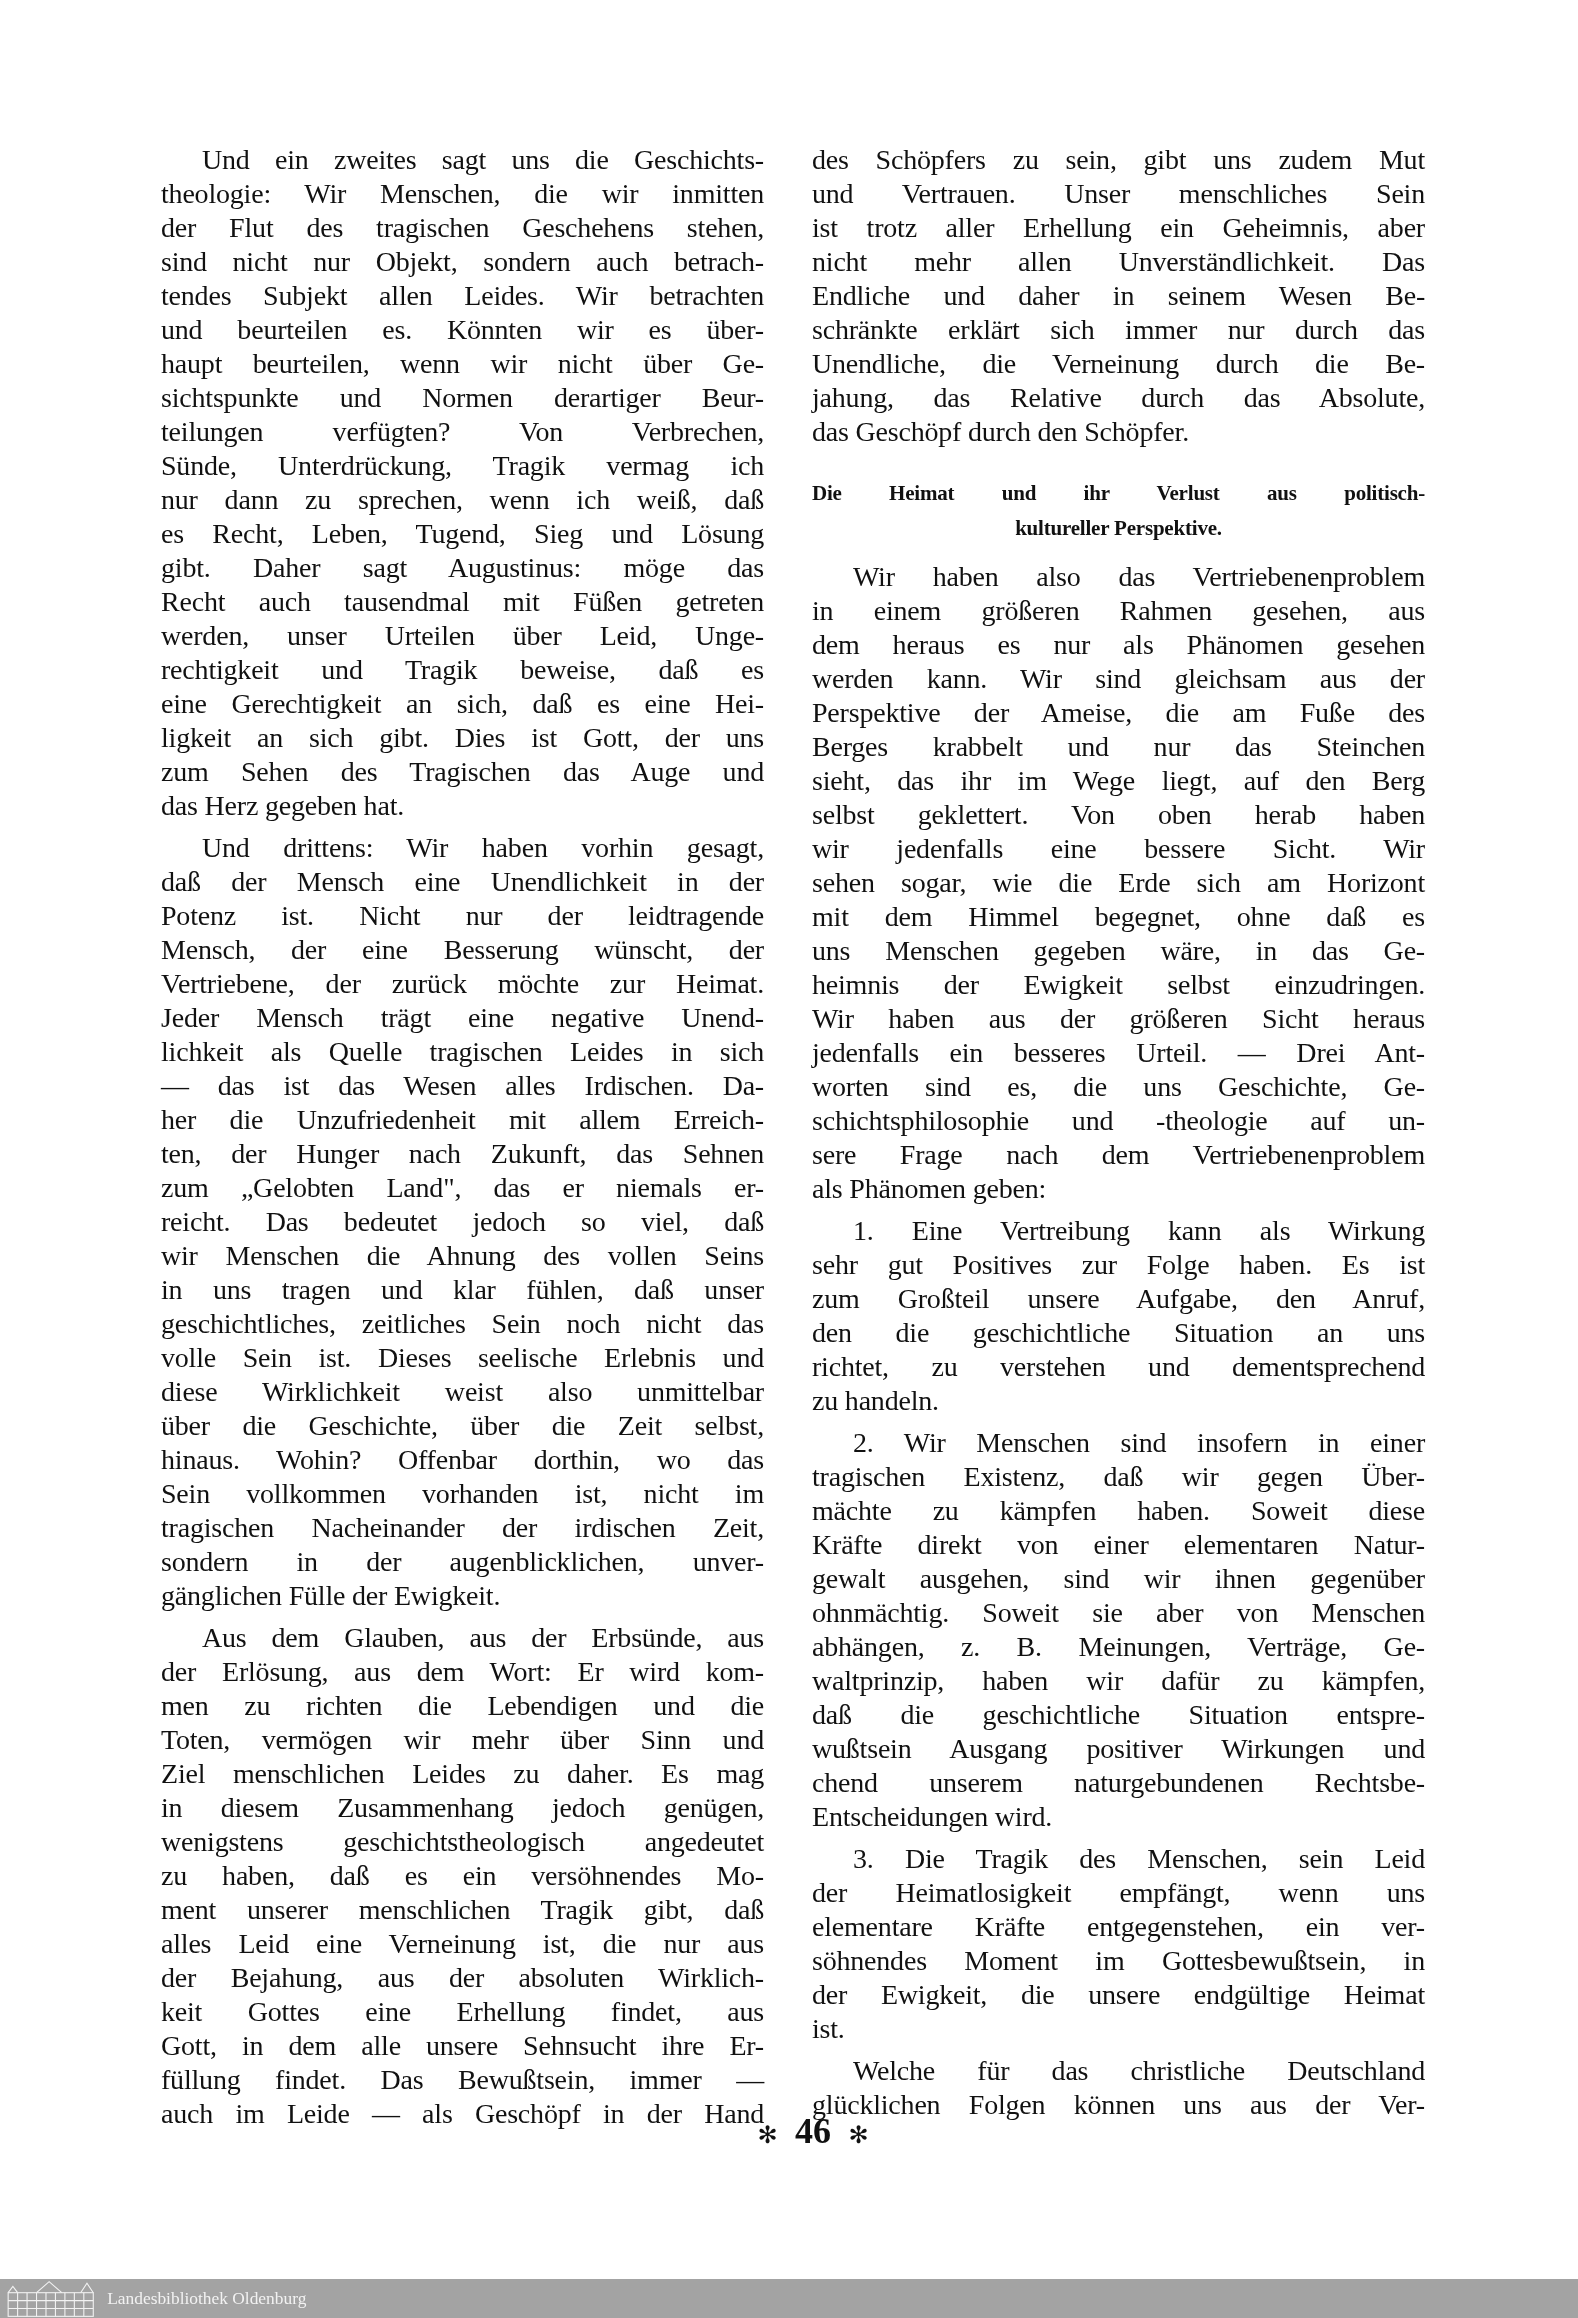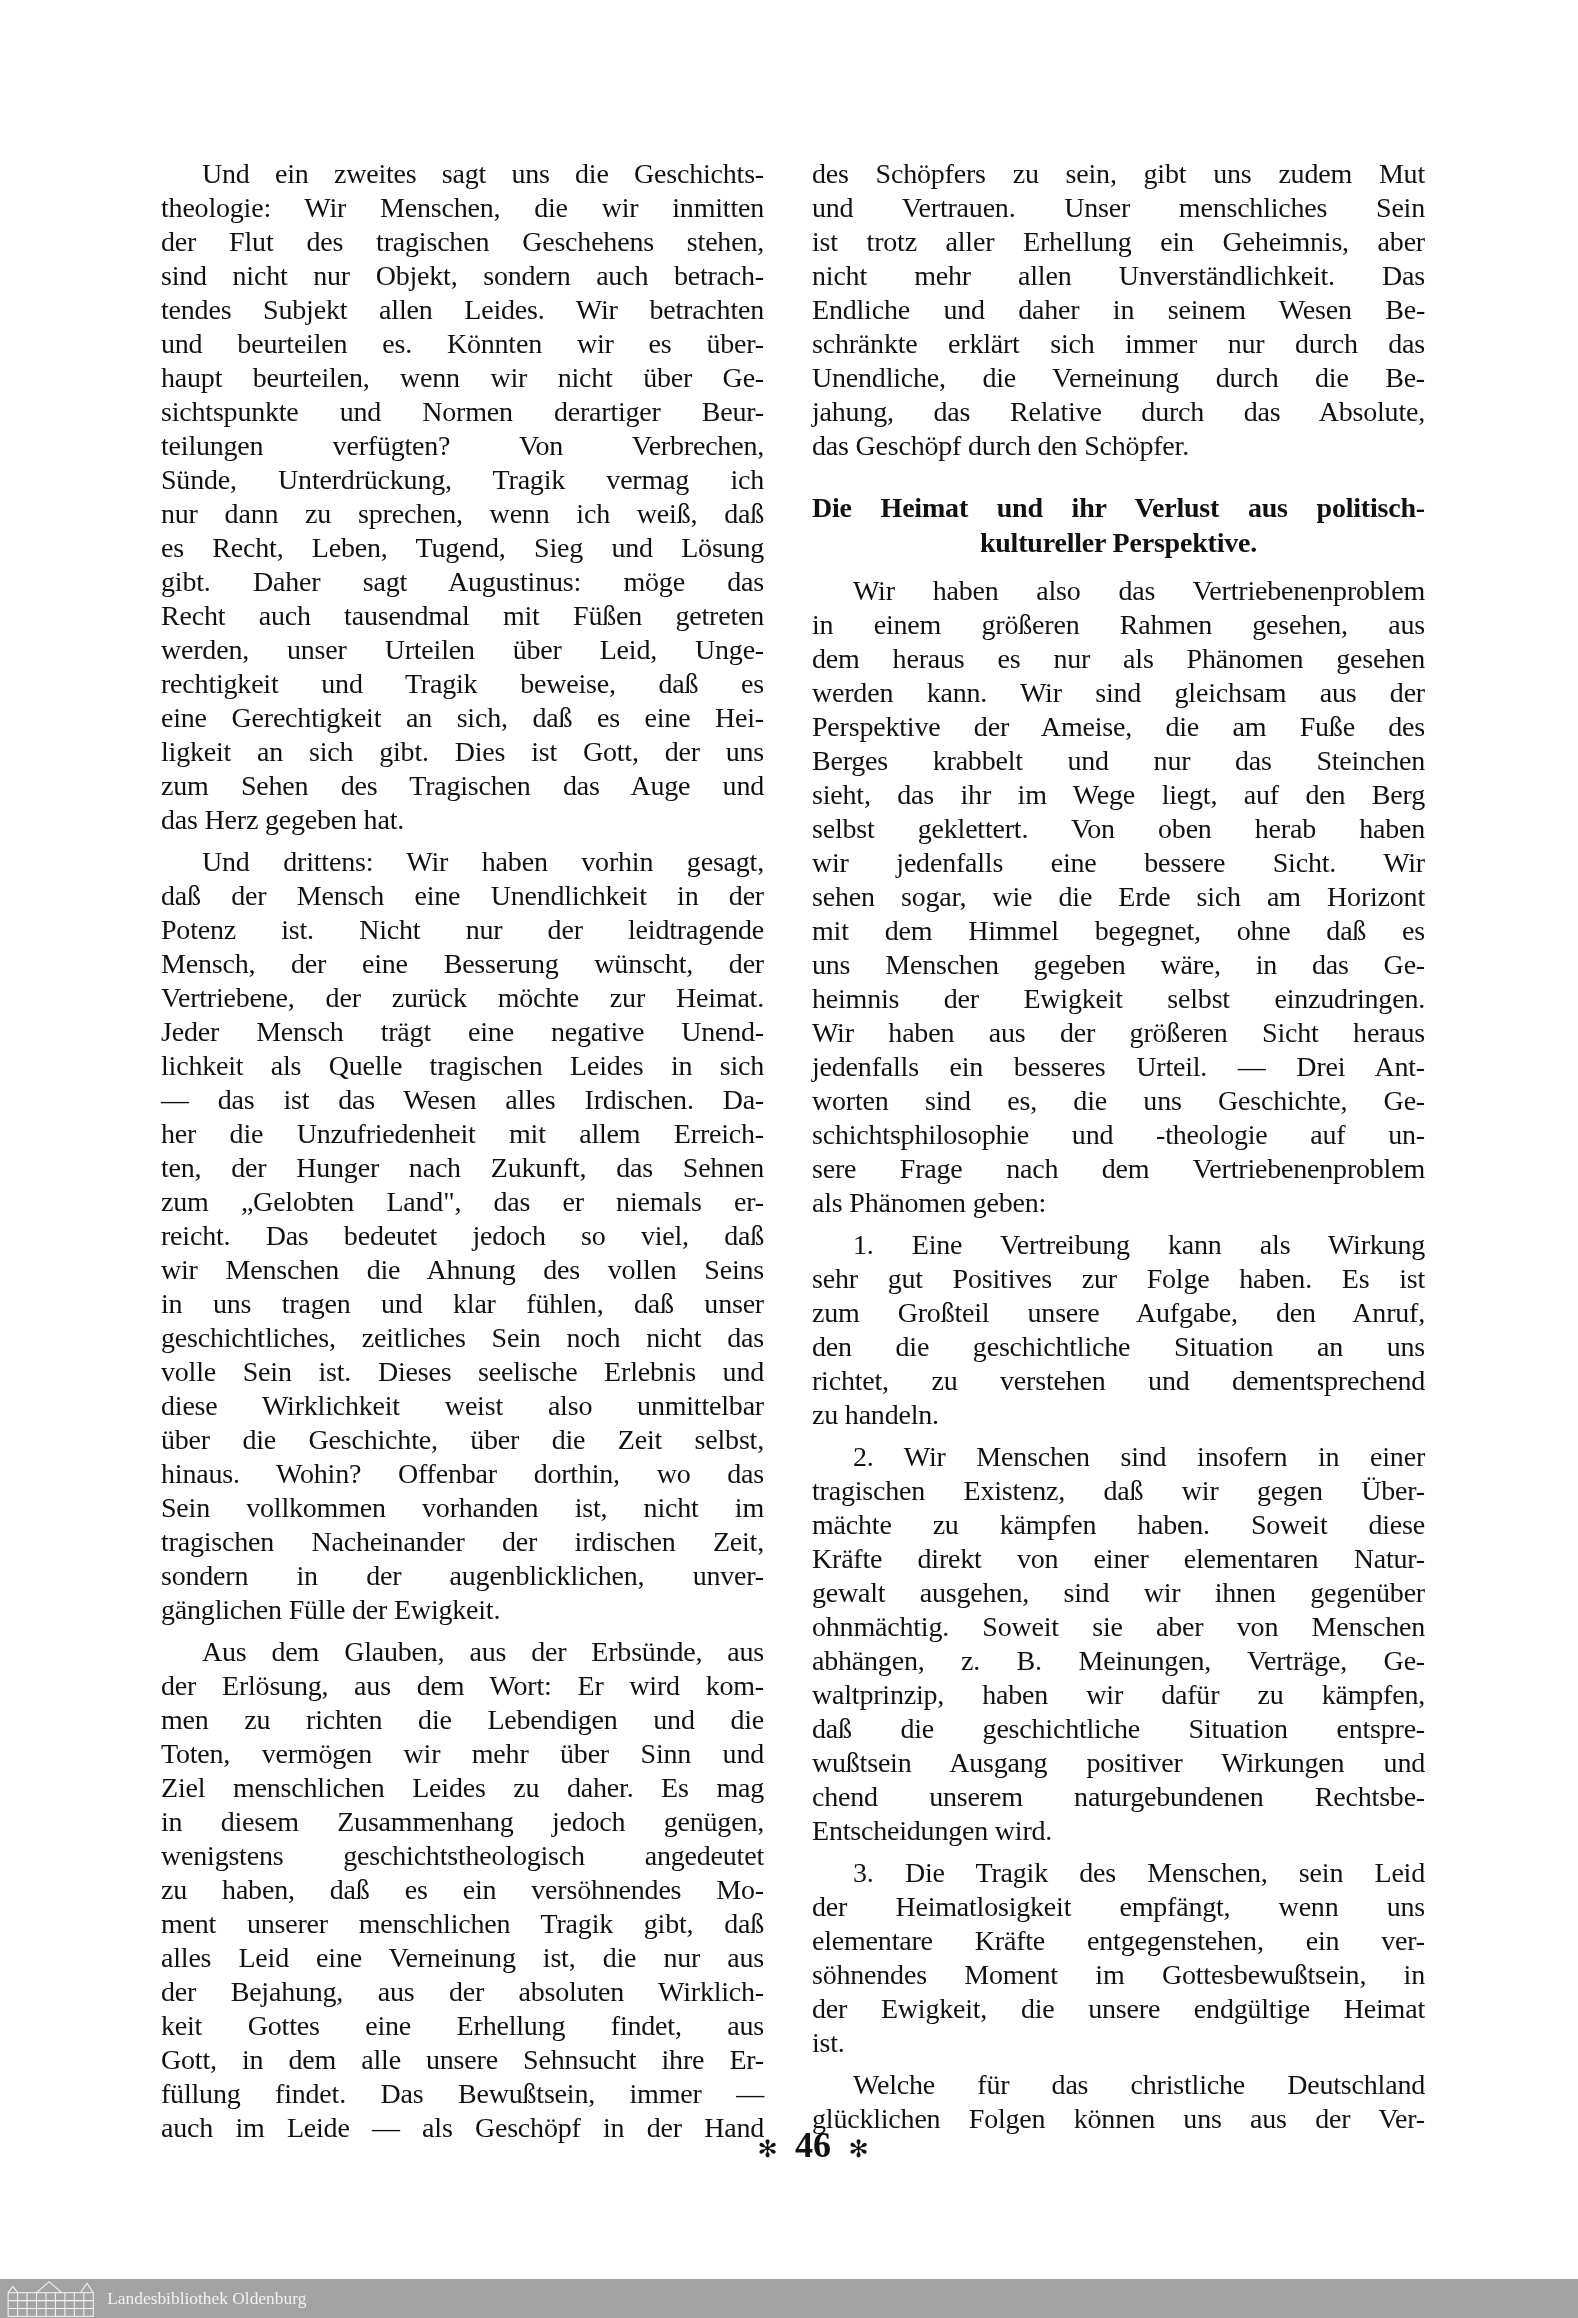--- a/index.html
+++ b/index.html
@@ -1,33 +1,33 @@
 <!DOCTYPE html>
 <html style="font-size:12.6px"><head>
 <meta charset="utf-8">
 <style>
   html, body { margin: 0; padding: 0; background: #ffffff; }
   body { width: 1578px; height: 2319px; position: relative; overflow: hidden; }
-  .page { position: absolute; left: 0; top: 18px; width: 1480px; height: 2279px; background: #fff; }
+  .page { position: absolute; left: 0; top: 4px; width: 1480px; height: 2279px; background: #fff; }
   .col {
     position: absolute; top: 139px;
     font-family: "Liberation Serif", serif;
     font-size: 28px; line-height: 34px; color: #111;
     text-align: justify; hyphens: none;
     letter-spacing: -0.2px;
   }
   .col-left { left: 161px; width: 603px; }
   .col-right { left: 812px; width: 613px; }
   .line { display: block; text-align: justify; text-align-last: justify; white-space: nowrap; height: 34px; overflow: visible; }
   .line.last { text-align-last: left; }
   .line.indent { padding-left: 41px; }
   .gap { height: 8px; }
   .heading {
     font-family: "Liberation Serif", serif; font-weight: bold;
-    font-size: 28px; line-height: 35px; text-align: center; margin: 27px 0 14px 0;
+    font-size: 21px; line-height: 35px; text-align: center; margin: 27px 0 14px 0;
   }
   .heading .h1 { display: block; text-align: justify; text-align-last: justify; }
   .heading .h2 { display: block; text-align: center; }
   .pagenum {
     position: absolute; top: 2106px; left: 0; width: 1578px; text-align: center;
     font-family: "Liberation Serif", serif; font-weight: bold; font-size: 36px; color: #111; margin-left: 24px;
   }
   .pagenum .star { font-size: 24px; vertical-align: middle; margin: 0 17.4px; font-weight: normal; }
   .footer {
     position: absolute; left: 0; top: 2279px; width: 1578px; height: 39px; background: #a3a3a3;

